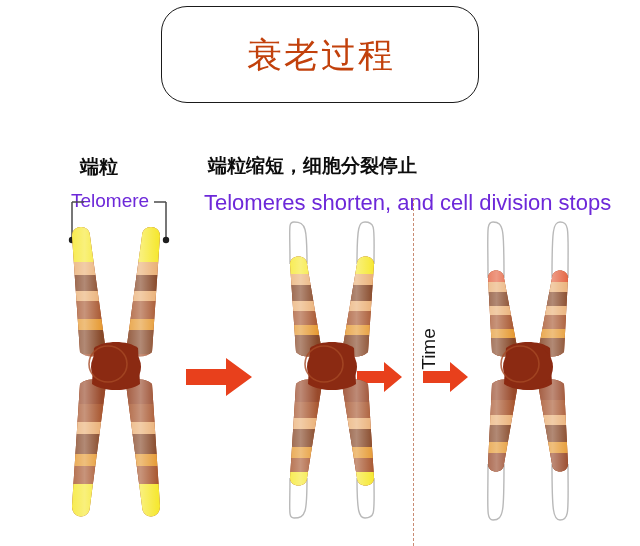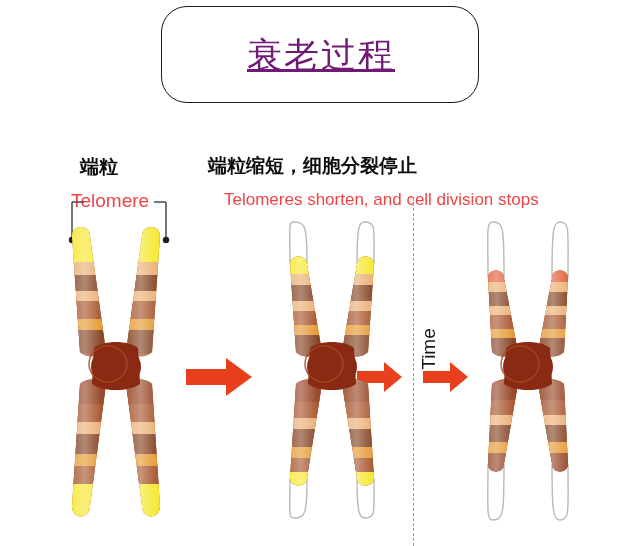--- a/index.html
+++ b/index.html
@@ -34,47 +34,46 @@
     top: 0;
     width: 318px;
     height: 97px;
     display: flex;
     align-items: center;
     justify-content: center;
     font-family: "DejaVu Serif", "Liberation Serif", serif;
     font-size: 35px;
     font-weight: 400;
     letter-spacing: 2px;
-    color: #701a75;
-    text-decoration: underline;
+    color: #c2410c;
   }
 
   
   .caption-cn {
     position: absolute;
     font-family: "DejaVu Serif", "Liberation Serif", serif;
     font-size: 19px;
     font-weight: 700;
     color: #0d0d0d;
     white-space: nowrap;
   }
   .caption-en {
     position: absolute;
     font-family: "Liberation Sans", "DejaVu Sans", sans-serif;
     font-size: 18px;
     font-weight: 400;
-    color: #ef4444;
+    color: #6d28d9;
     white-space: nowrap;
   }
 
   #cap1-cn { left: 80px; top: 154px; }
   #cap1-en { left: 71px; top: 190px; font-size: 19px; }
 
   #cap2-cn { left: 208px; top: 153px; letter-spacing: 0px; }
-  #cap2-en { left: 224px; top: 190px; font-size: 17px; }
+  #cap2-en { left: 204px; top: 190px; font-size: 22px; }
 
   
   #leader-svg {
     position: absolute;
     left: 0;
     top: 0;
     width: 640px;
     height: 546px;
     pointer-events: none;
   }

